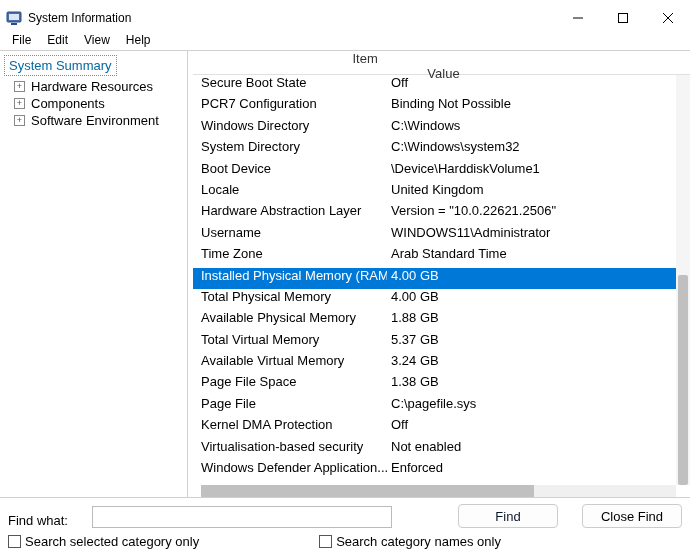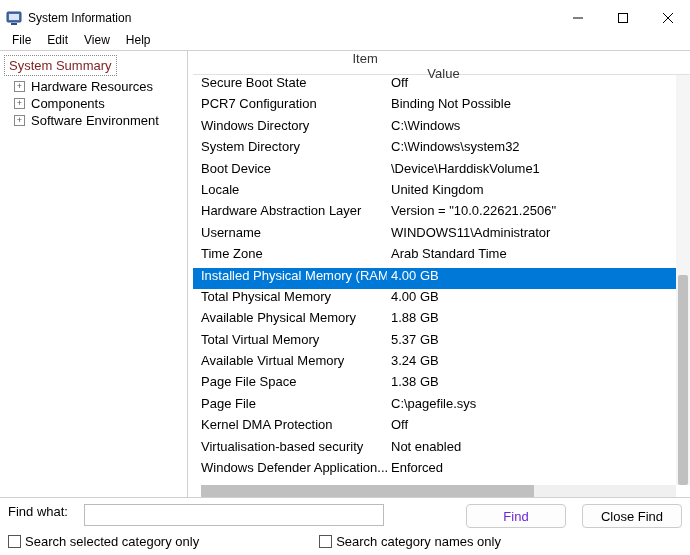--- a/index.html
+++ b/index.html
@@ -18,47 +18,47 @@
 
   
   .menubar { height: 20px; display: flex; align-items: center; padding: 0 4px; }
   .menubar .menu-item { font-size: 12px; color: #000; padding: 2px 8px; }
 
   
   .content { flex: 1; display: flex; border-top: 1px solid #d0d0d0; min-height: 0; }
 
   
   .tree { width: 188px; border-right: 1px solid #d0d0d0; padding: 4px 0 0 4px; overflow: hidden; background: #fff; }
-  .tree-root { font-size: 13px; color: #7f1d1d; padding: 2px 4px; border: 1px dotted #888; display: inline-block; margin-bottom: 2px; }
+  .tree-root { font-size: 13px; color: #0369a1; padding: 2px 4px; border: 1px dotted #888; display: inline-block; margin-bottom: 2px; }
   .tree-item { display: flex; align-items: center; font-size: 13px; color: #000; padding: 1px 0 1px 10px; }
   .tree-item .expander { width: 11px; height: 11px; border: 1px solid #888; display: flex; align-items: center; justify-content: center; font-size: 9px; line-height: 9px; margin-right: 6px; color: #555; }
 
   
   .details { flex: 1; display: flex; flex-direction: column; min-width: 0; position: relative; border-left: 1px solid #fff; margin-left: 4px; }
   .list-header { display: flex; height: 24px; align-items: center; font-size: 13px; color: #333; border-bottom: 1px solid #e0e0e0; flex-direction: column; }
   .list-header .col-item { width: 194px; padding-left: 8px; }
   .list-header .col-value { flex: 1; padding-left: 4px; }
   .rows { flex: 1; overflow: hidden; position: relative; }
   .row { display: flex; height: 21.4px; align-items: flex-start; font-size: 13px; color: #000; }
   .row.selected { background: #0078d7; color: #fff; }
   .row .cell-item { width: 194px; padding-left: 8px; white-space: nowrap; overflow: hidden; }
   .row .cell-value { flex: 1; padding-left: 4px; white-space: nowrap; overflow: hidden; }
   .h-scroll-track { height: 12px; background: #f0f0f0; margin: 0 14px 0 8px; position: relative; }
   .h-scroll-thumb { position: absolute; left: 0; top: 0; height: 12px; width: 70%; background: #c0c0c0; }
   .v-scroll-track { position: absolute; right: 0; top: 24px; bottom: 12px; width: 14px; background: #f5f5f5; }
   .v-scroll-thumb { position: absolute; right: 2px; top: 200px; width: 10px; height: 210px; background: #c0c0c0; border-radius: 2px; }
 
   
   .search-area { border-top: 1px solid #d0d0d0; padding: 6px 8px 2px 8px; }
-  .search-row1 { display: flex; align-items: flex-start; gap: 16px; margin-bottom: 6px; }
+  .search-row1 { display: flex; align-items: flex-end; gap: 24px; margin-bottom: 6px; }
   .search-row1 .label { font-size: 13px; }
   .search-row1 .find-input { flex: 0 0 300px; height: 22px; border: 1px solid #bbb; font-size: 13px; padding: 0 4px; }
   .search-row1 .spacer { flex: 1; }
   .search-row1 .btn { width: 100px; height: 24px; border: 1px solid #ccc; border-radius: 4px; background: #fdfdfd; font-size: 13px; display: flex; align-items: center; justify-content: center; }
-  .search-row1 .btn.disabled { color: #6d28d9; }
+  .search-row1 .btn.disabled { color: #0f172a; }
   .search-row2 { display: flex; align-items: flex-start; gap: 120px; padding-bottom: 4px; }
   .chk { display: flex; align-items: center; font-size: 13px; gap: 4px; }
   .chk .box { width: 13px; height: 13px; border: 1px solid #555; background: #fff; }
 </style>
 </head>
 <body>
 
 <div class="window">
 
   <div class="titlebar">

